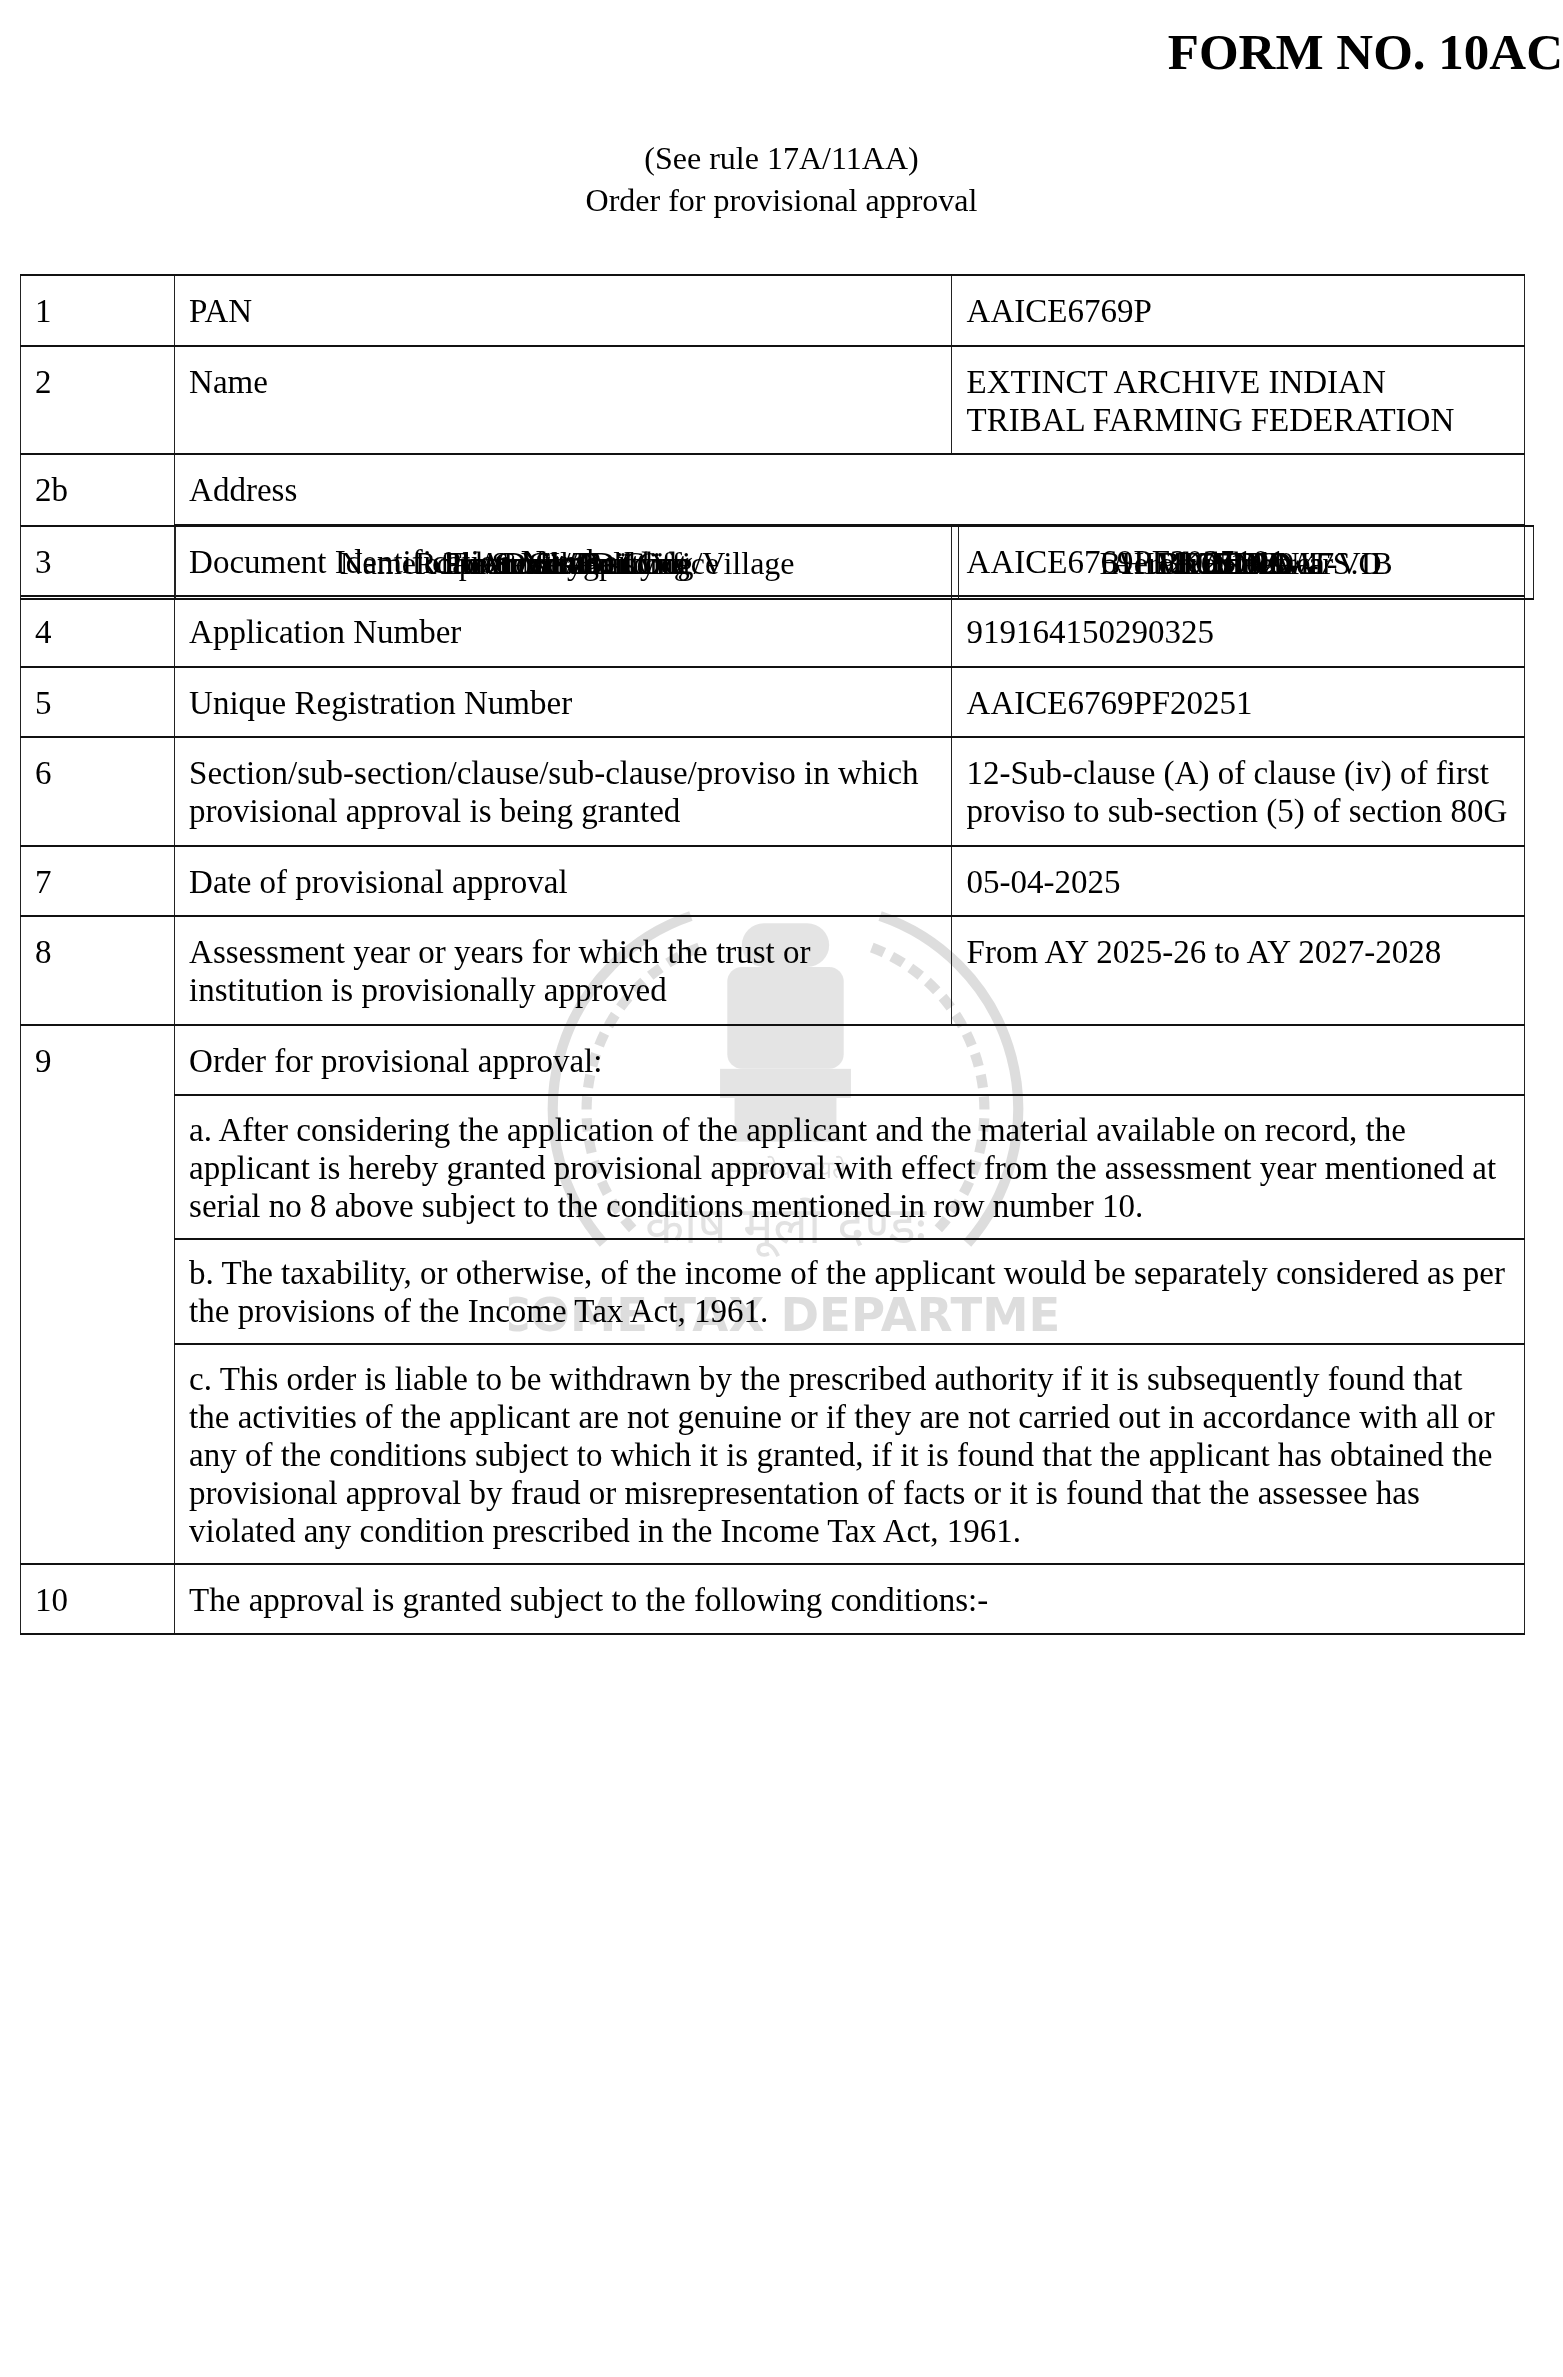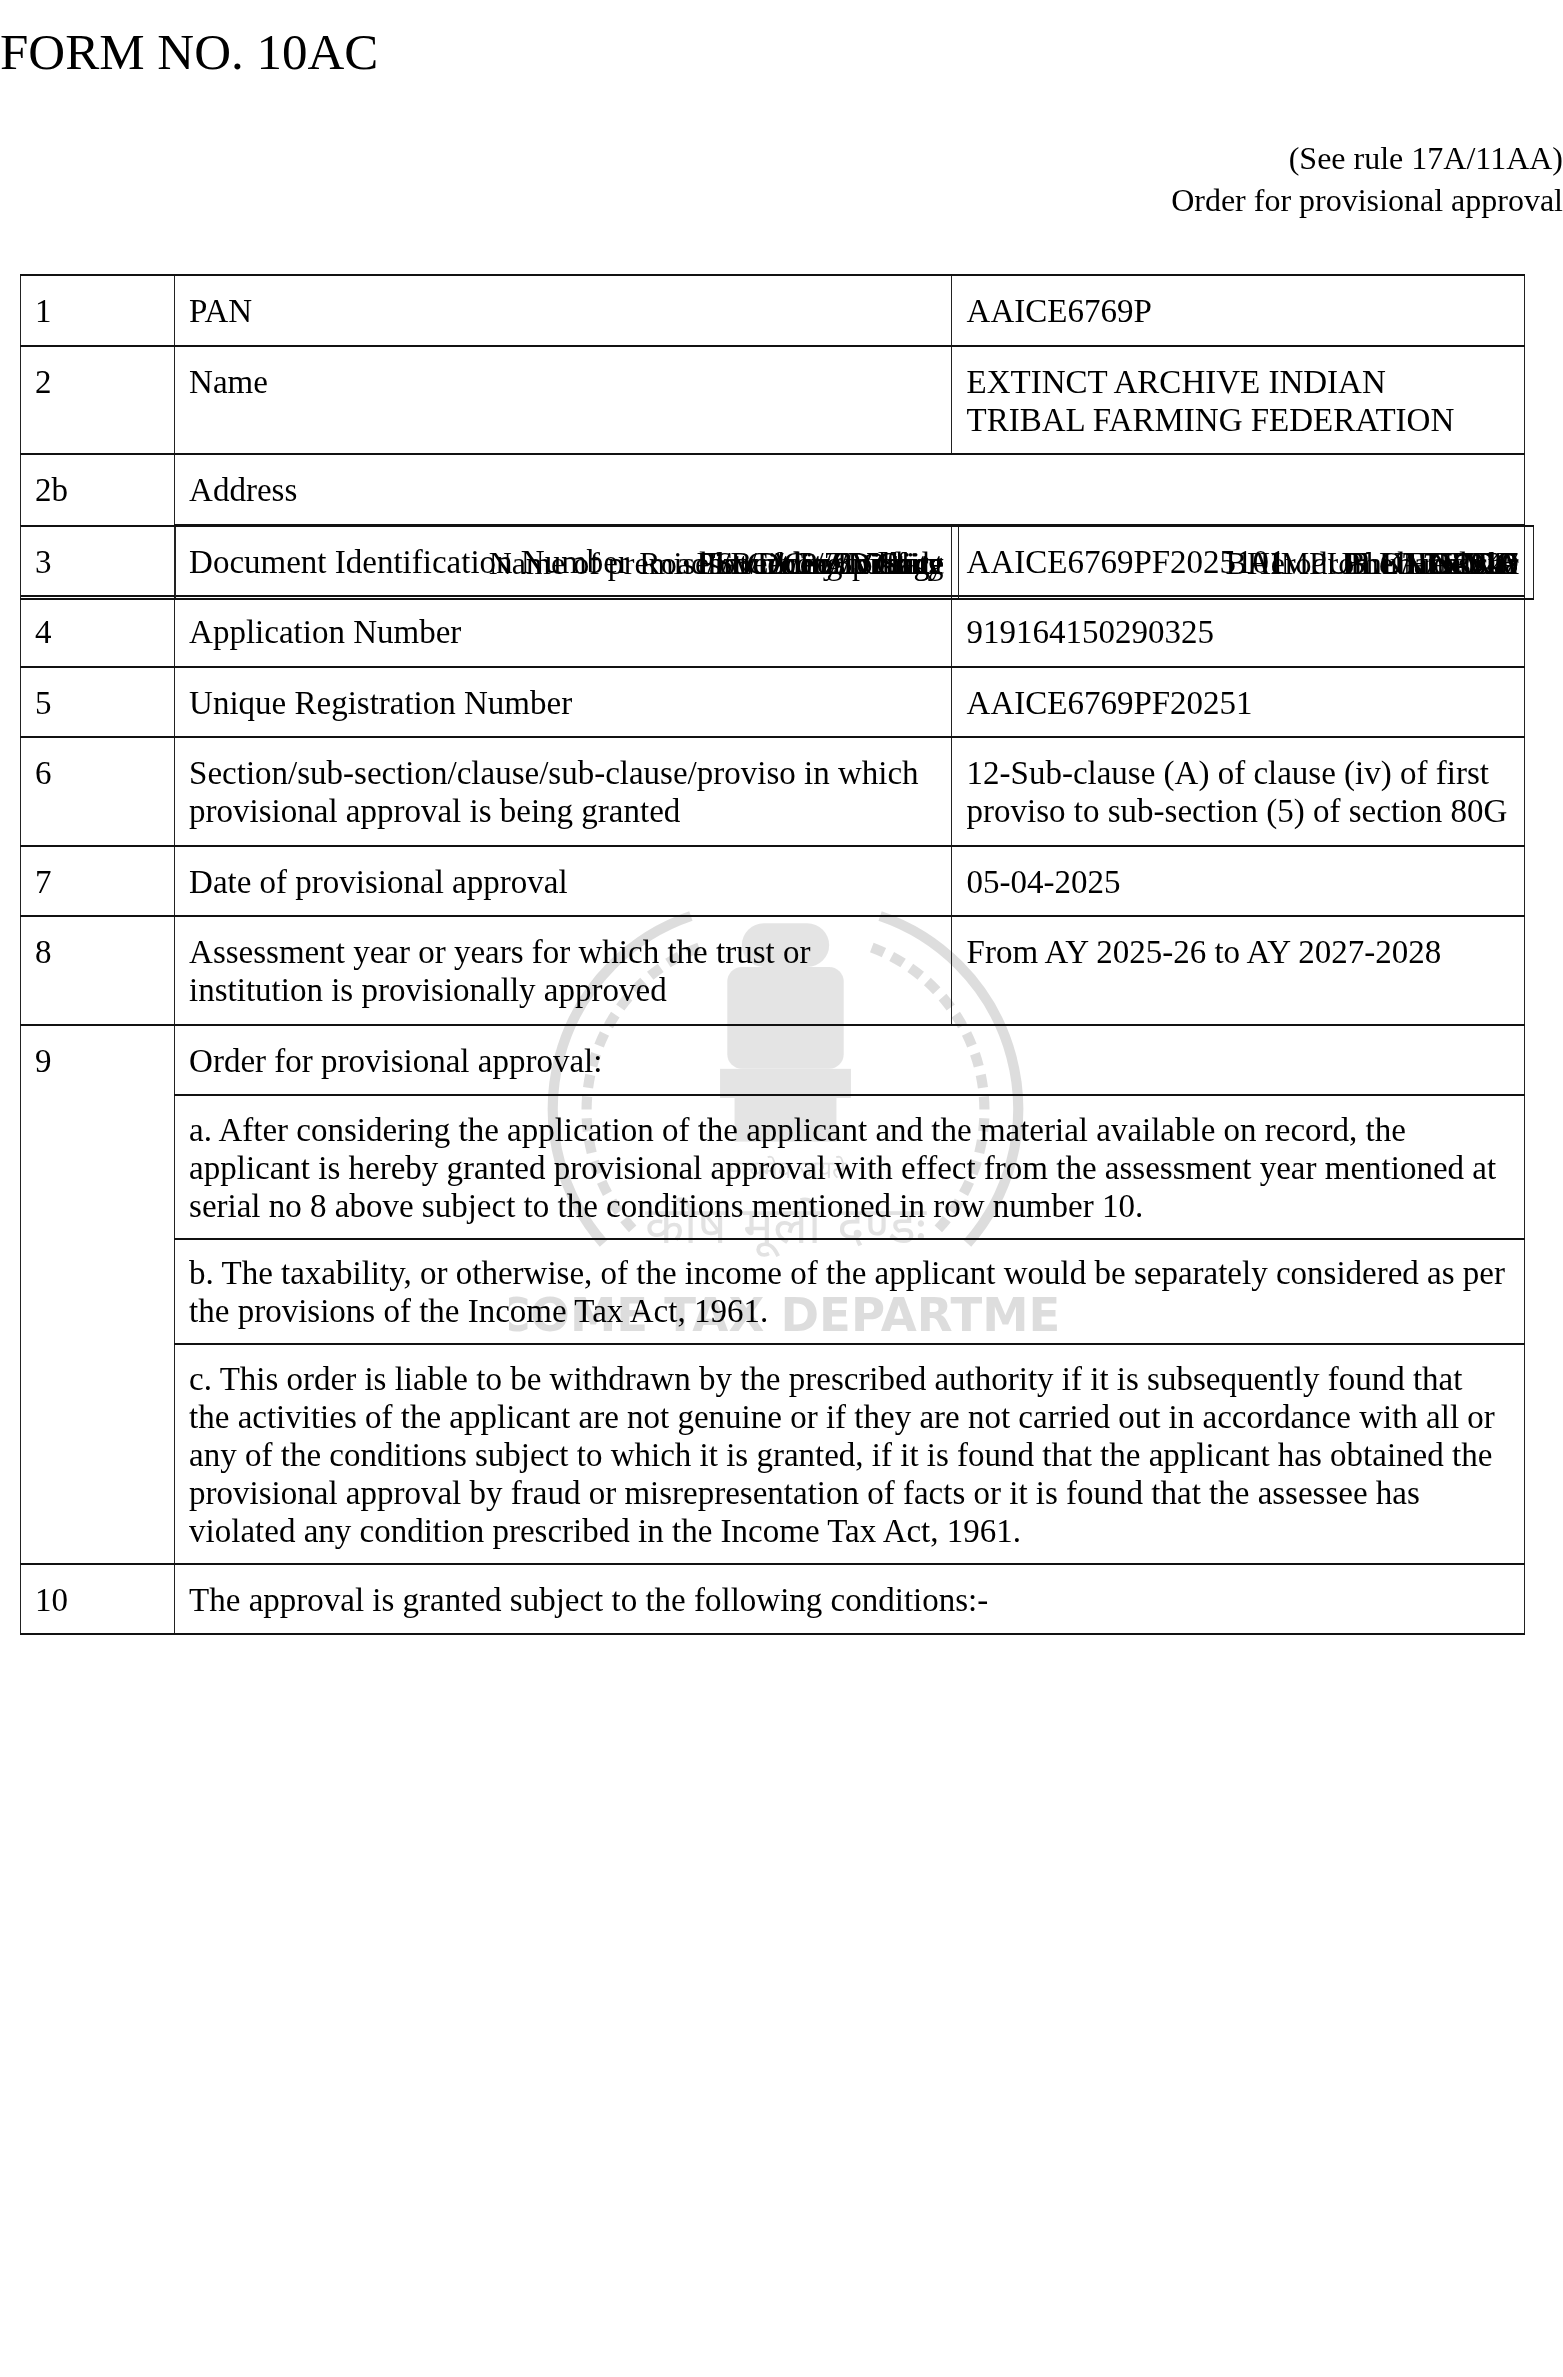--- a/index.html
+++ b/index.html
@@ -1,18 +1,18 @@
 <!DOCTYPE html>
 <html style="font-size:11.6px"><head>
 <meta charset="utf-8">
 <style>
   html,body{margin:0;padding:0;background:#fff;}
   body{width:1563px;height:2377px;position:relative;font-family:"Liberation Serif","DejaVu Serif",serif;color:#000;overflow:hidden;}
-  .title{position:absolute;top:20.4px;left:0;width:1563px;text-align:left;font-weight:normal;font-size:51px;line-height:65px;}
-  .sub{position:absolute;left:0;width:1563px;text-align:right;font-size:32px;line-height:41px;}
+  .title{position:absolute;top:20.4px;left:0;width:1563px;text-align:right;font-weight:bold;font-size:51px;line-height:65px;}
+  .sub{position:absolute;left:0;width:1563px;text-align:center;font-size:32px;line-height:41px;}
   .wm{position:absolute;left:509px;top:836px;width:553px;height:553px;pointer-events:none;opacity:0.33;}
   table{position:absolute;left:19.6px;top:274px;width:1505px;border-collapse:collapse;font-size:33px;line-height:38px;}
   td{border-left:1.5px solid #222;border-right:1.5px solid #222;border-top:2.2px solid #111;border-bottom:2.2px solid #111;vertical-align:top;padding:16px 14.5px 14.5px 14.5px;}
   td.n{width:125px;}
   td.l{width:753px;}
   td.v{width:545px;}
   tr.sub td.l, tr.sub td.v{border-top:2.2px solid #111;}
   tr.sub td.n{border-top:none;border-bottom:none;}
   tr.sublast td.n{border-top:none;}
   tr.subfirst td.n{border-bottom:none;}

